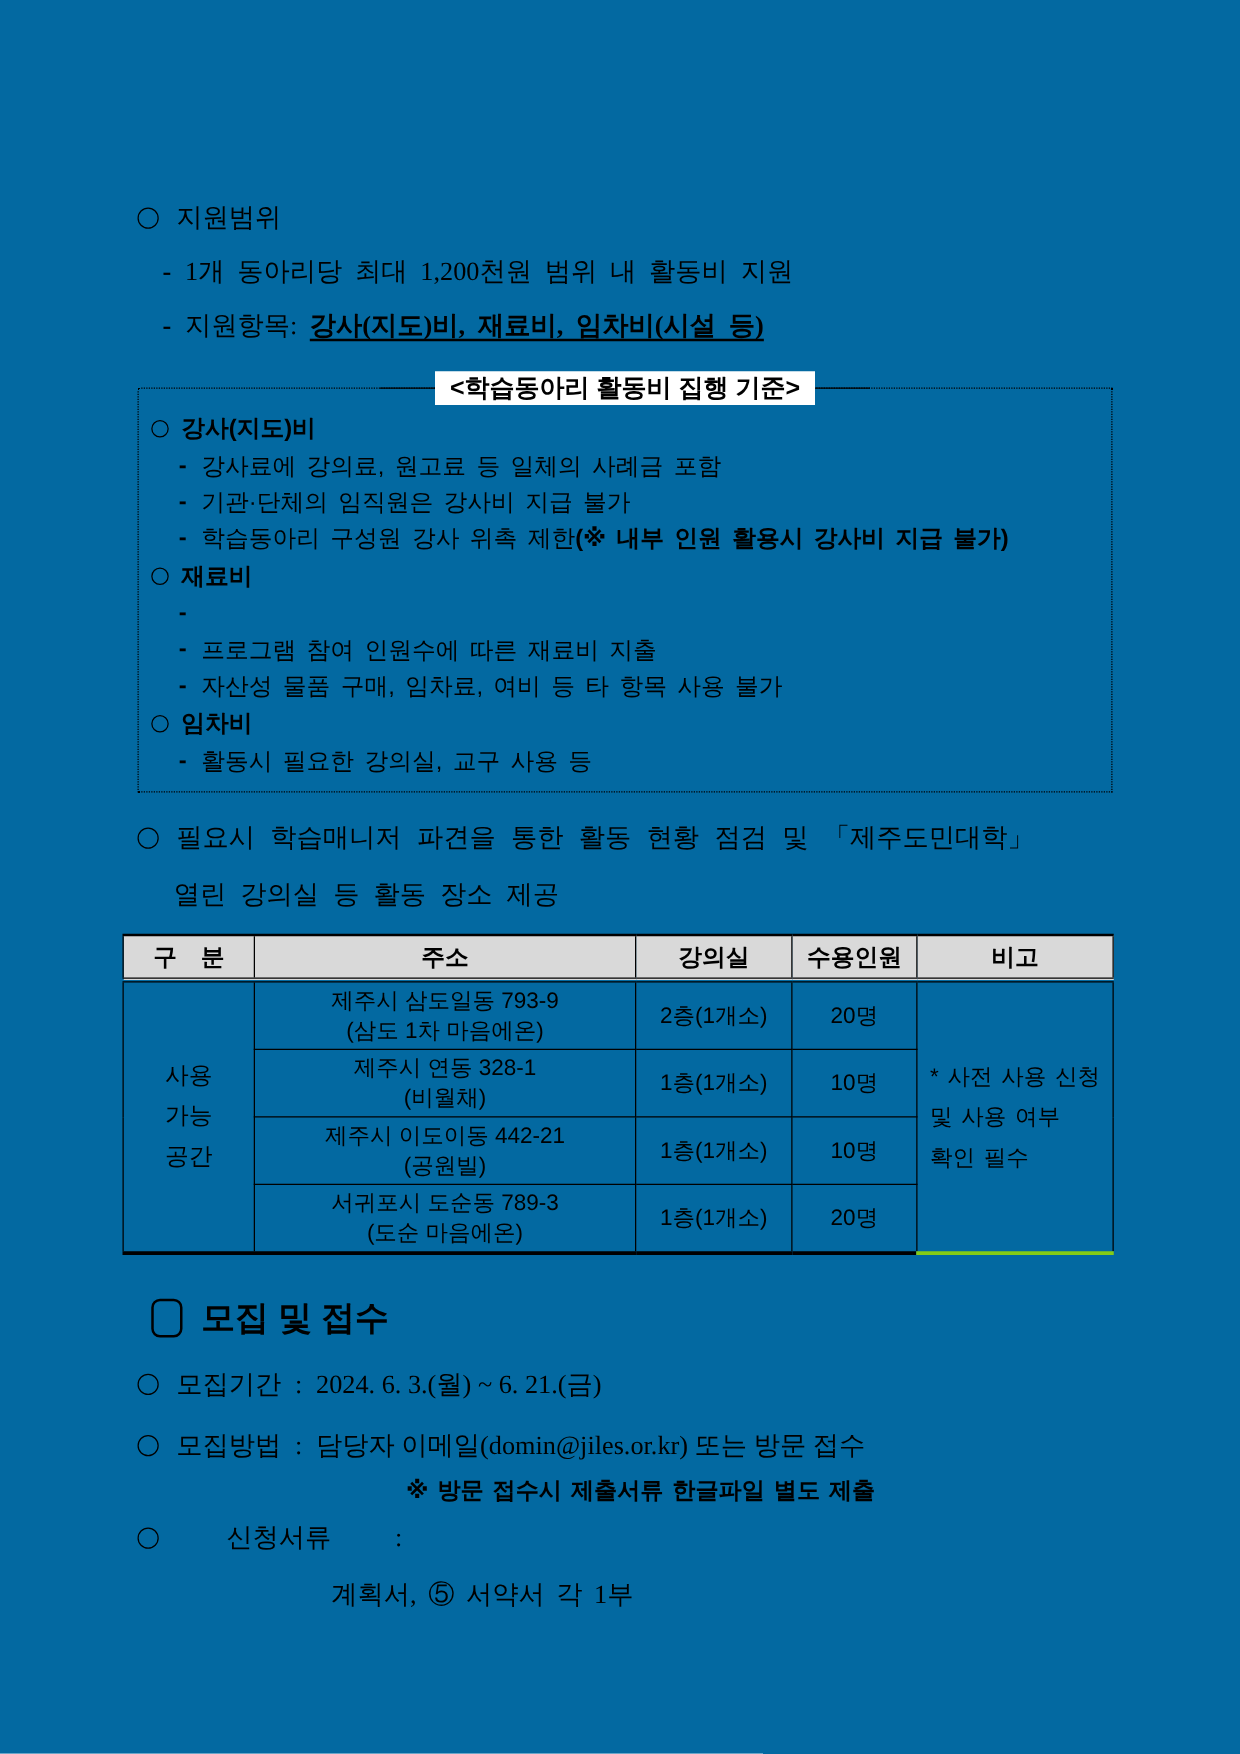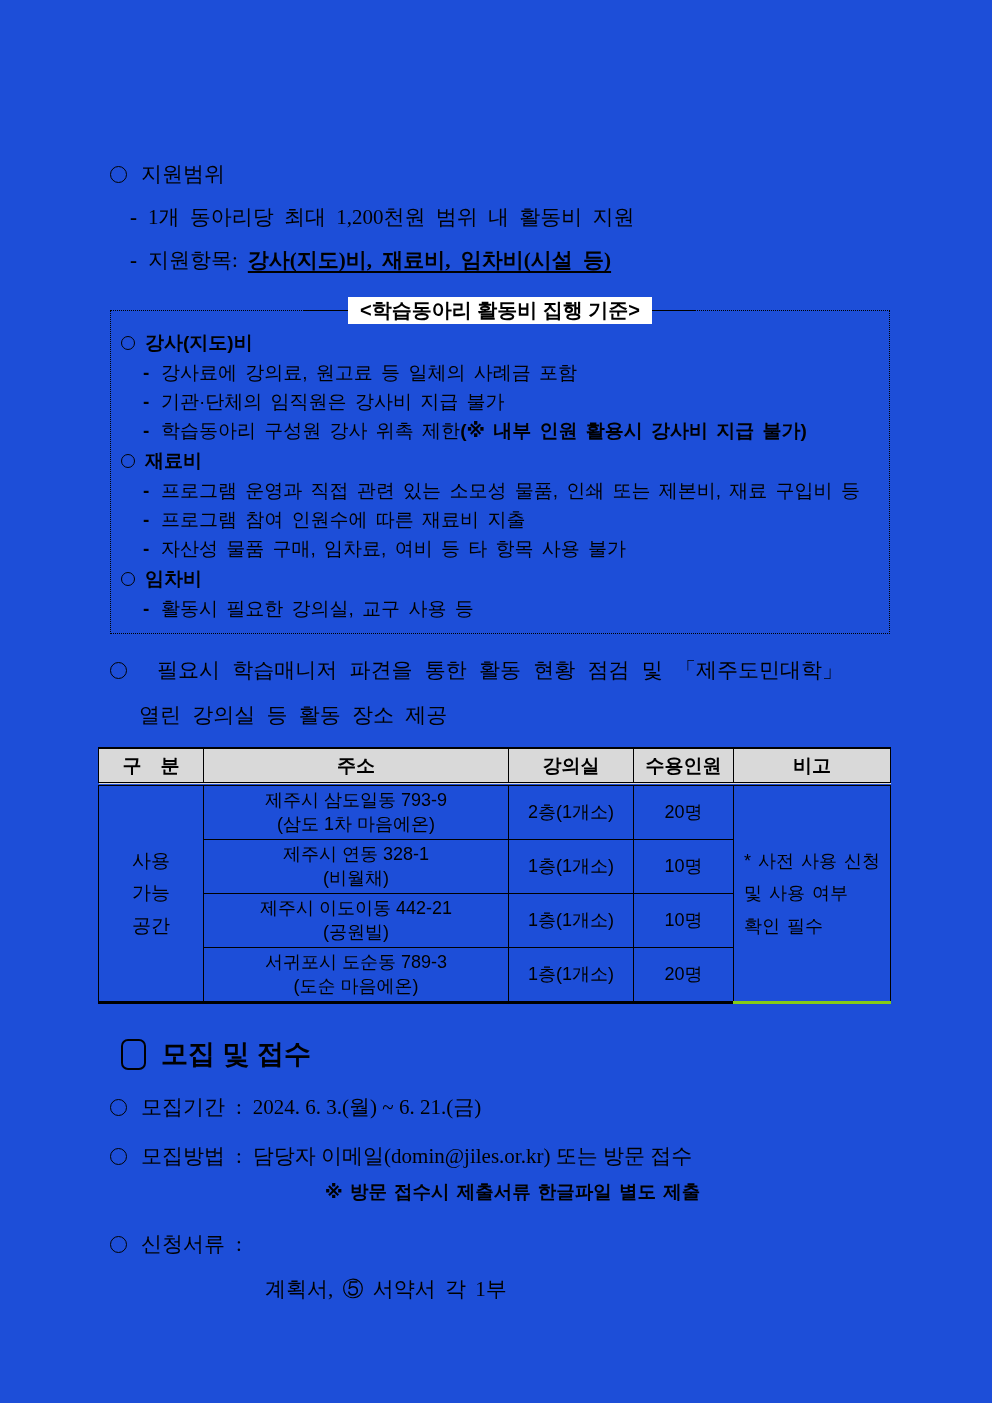--- a/index.html
+++ b/index.html
@@ -1,16 +1,16 @@
 <!DOCTYPE html>
 <html><head>
 <meta charset="utf-8">
 <style>
   html,body { margin:0; padding:0; background:#fff; }
-  .page { position:relative; width:992px; height:1403px; background:#1d4ed8; color:#000;
+  .page { position:relative; width:992px; height:1403px; background:#0369a1; color:#000;
           overflow:hidden; }
   .content { position:absolute; left:110px; top:160px; width:780px; }
 
   .serif { font-family:"Liberation Serif","DejaVu Serif",serif; font-size:21px; }
   .sans  { font-family:"Liberation Sans","DejaVu Sans",sans-serif;padding-left:25px; }
 
   .line { display:flex; align-items:center; }
   .obullet { display:inline-block; width:15px; height:15px; border:1.6px solid #000;
              border-radius:50%; flex:none; margin-right:14px; }
   .obullet.small { width:12px; height:12px; border-width:1.5px; margin-right:10px; }
@@ -24,21 +24,21 @@
           padding:16px 8px 10px 10px; font-size:19px; }
   .kbox-legend { position:absolute; top:-14px; left:0; right:0;
                  display:flex; align-items:center; justify-content:center; }
   .leg-line { width:44px; border-top:1.5px solid #000; }
   .leg-text { background:#fff; padding:0 12px; font-weight:700; font-size:20px; white-space:nowrap; }
   .ksec-title { display:flex; align-items:center; font-weight:700; height:31px; }
   .kitem { display:flex; align-items:center; margin-left:22px; height:29px; word-spacing:3px; white-space:nowrap; }
   .kitem .b { font-weight:700; }
 
   
-  .mgr1 { margin-top:22px; word-spacing:7px;gap:16px; }
+  .mgr1 { margin-top:22px; word-spacing:7px; }
   .mgr2 { margin:17px 0 0 29px; word-spacing:6px; }
 
   
   table.ktable { margin:18px 0 0 -12px; width:792px; border-collapse:collapse; table-layout:fixed;
                  font-family:"Liberation Sans","DejaVu Sans",sans-serif; font-size:18px;
                  text-align:center; }
   .ktable th { background:#d9d9d9; border:1px solid #000; border-top:2.5px solid #000;
                border-bottom:4px double #000; height:33px; font-size:19px; font-weight:700;
                padding:0; }
   .ktable td { border:1px solid #000; height:51px; line-height:1.32; padding:1px 2px;
@@ -50,21 +50,21 @@
 
   
   .recruit-heading { margin:32px 0 0 -14px; display:flex; align-items:center;
                      font-weight:700; font-size:27px; }
   .sqbullet { display:inline-block; width:21px; height:27px; border:2.6px solid #000;
               border-radius:7px; flex:none; margin-right:15px; }
   .info-line { margin-top:21px; display:flex; align-items:center; white-space:nowrap; }
   .info-sep { margin:0 11px; }
   .visit-note { margin-top:9px; text-align:center; font-weight:700; font-size:18.5px;
                 word-spacing:2px; }
-  .docs1 { margin-top:26px; word-spacing:6px; }
+  .docs1 { margin-top:12px; word-spacing:6px;gap:40px; }
   .docs2 { margin:17px 0 0 155px; word-spacing:4px; }
 </style>
 </head>
 <body>
 
 <div class="page">
   <div class="content">
 
     <div class="line serif">
       <span class="obullet"></span>
@@ -105,21 +105,20 @@
         <span>학습동아리 구성원 강사 위촉 제한 </span>
         <span class="b">(※ 내부 인원 활용시 강사비 지급 불가)</span>
       </div>
 
       <div class="ksec-title">
         <span class="obullet small"></span>
         <span>재료비</span>
       </div>
       <div class="kitem">
         <span class="dash">-</span>
-        <span>프로그램 운영과 직접 관련 있는 소모성 물품, 인쇄 또는 제본비, 재료 구입비 등</span>
       </div>
       <div class="kitem">
         <span class="dash">-</span>
         <span>프로그램 참여 인원수에 따른 재료비 지출</span>
       </div>
       <div class="kitem">
         <span class="dash">-</span>
         <span>자산성 물품 구매, 임차료, 여비 등 타 항목 사용 불가</span>
       </div>
 

